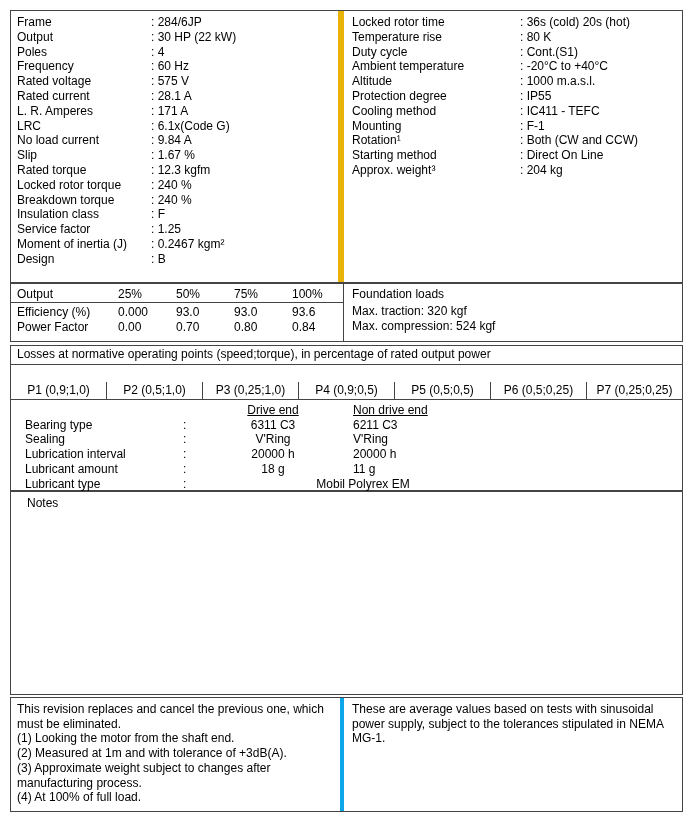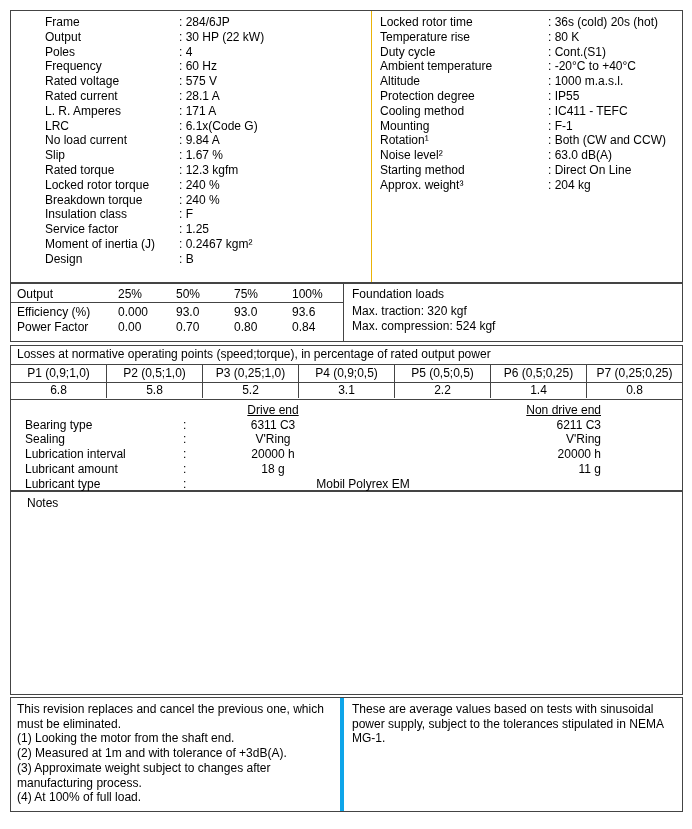--- a/index.html
+++ b/index.html
@@ -5,54 +5,54 @@
   html,body{margin:0;padding:0;background:#fff;}
   .page{
     position:relative;width:692px;height:829px;background:#fff;
     font-family:"Liberation Sans",sans-serif;font-size:12px;color:#000;
     overflow:hidden;
   }
   .box{position:absolute;box-sizing:border-box;border:1px solid #444;background:#fff;}
 
   
   .box-specs{left:10px;top:10px;width:673px;height:273px;display:flex;}
-  .col-left{width:333px;border-right:1px solid #eab308;padding:4px 0 0 6px;box-sizing:border-box;margin-left:28px;}
+  .col-left{width:333px;border-right:6px solid #eab308;padding:4px 0 0 6px;box-sizing:border-box;}
   .col-right{flex:1;padding:4px 0 0 8px;}
   .spec-row{display:flex;line-height:14.8px;white-space:nowrap;}
   .col-left .spec-label{width:134px;flex:none;}
   .col-right .spec-label{width:168px;flex:none;}
 
   
   .box-perf{left:10px;top:283px;width:673px;height:59px;display:flex;}
   .perf-left{width:333px;border-right:1px solid #444;box-sizing:border-box;}
   .out-header{display:flex;height:19px;padding:3px 0 0 6px;border-bottom:1px solid #444;box-sizing:border-box;}
   .out-label{width:101px;flex:none;}
   .out-cell{width:58px;flex:none;}
   .out-rows{padding:2px 0 0 6px;}
   .out-row{display:flex;line-height:14.8px;}
   .perf-right{flex:1;padding:3px 0 0 8px;}
   .foundation-rows{margin-top:3px;}
 
   
   .box-losses{left:10px;top:345px;width:673px;height:62px;}
   .losses-title{height:19px;line-height:17px;padding-left:6px;border-bottom:1px solid #444;box-sizing:border-box;}
-  .losses-head{display:flex;height:18px;border-bottom:1px solid #444;box-sizing:border-box;}
+  .losses-head{display:flex;height:18px;border-bottom:1px solid #444;box-sizing:border-box;margin-top:17px;}
   .losses-vals{display:flex;height:15px;}
   .losses-head .losses-cell{line-height:17px;}
   .losses-vals .losses-cell{line-height:14px;}
   .losses-cell{flex:1;text-align:center;border-right:1px solid #444;}
   .losses-cell:last-child{border-right:none;}
 
   
   .box-bearings{left:10px;top:399px;width:673px;height:92px;padding:3px 0 0 6px;}
   .bear-row{display:flex;line-height:14.7px;white-space:nowrap;}
   .bear-label{width:158px;flex:none;margin-left:8px;}
   .bear-colon{width:10px;flex:none;}
   .bear-de{width:160px;flex:none;text-align:center;}
-  .bear-nde{width:248px;flex:none;text-align:right;}
+  .bear-nde{width:248px;flex:none;text-align:left;}
   .bear-span{width:340px;flex:none;text-align:center;}
 
   
   .box-notes{left:10px;top:491px;width:673px;height:204px;padding:4px 0 0 16px;}
 
   
   .box-footer{left:10px;top:697px;width:673px;height:115px;display:flex;}
   .foot-left{width:333px;border-right:4px solid #0ea5e9;box-sizing:border-box;padding:4px 6px 0 6px;line-height:14.7px;}
   .foot-right{flex:1;padding:4px 4px 0 8px;line-height:14.7px;}
 </style>
@@ -161,24 +161,20 @@
           <div class="spec-label">Cooling method</div>
           <div class="spec-value">: IC411 - TEFC</div>
         </div>
         <div class="spec-row">
           <div class="spec-label">Mounting</div>
           <div class="spec-value">: F-1</div>
         </div>
         <div class="spec-row">
           <div class="spec-label">Rotation¹</div>
           <div class="spec-value">: Both (CW and CCW)</div>
-        </div>
-        <div class="spec-row">
-          <div class="spec-label">Noise level²</div>
-          <div class="spec-value">: 63.0 dB(A)</div>
         </div>
         <div class="spec-row">
           <div class="spec-label">Starting method</div>
           <div class="spec-value">: Direct On Line</div>
         </div>
         <div class="spec-row">
           <div class="spec-label">Approx. weight³</div>
           <div class="spec-value">: 204 kg</div>
         </div>
       </div>

